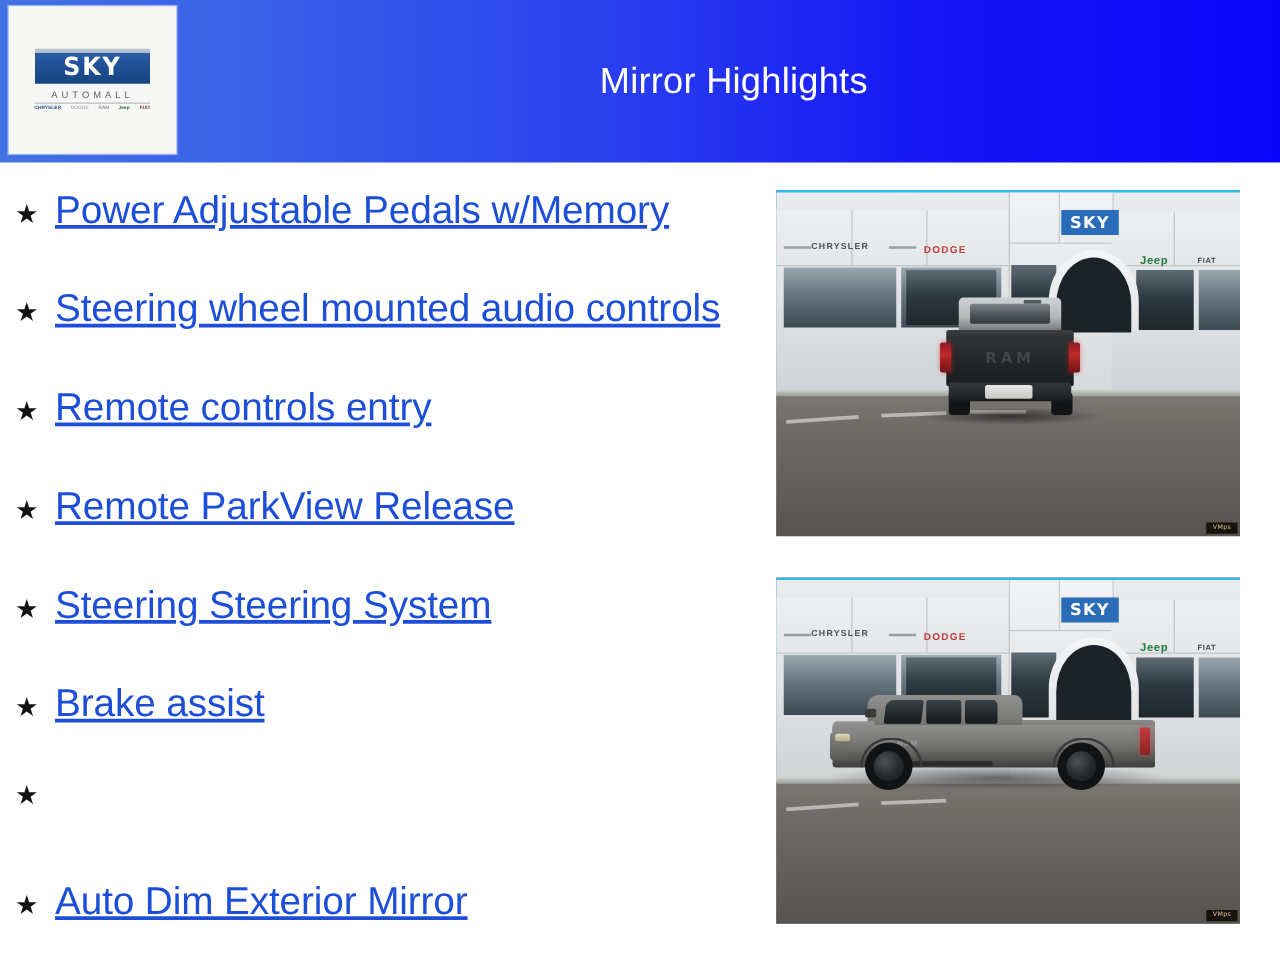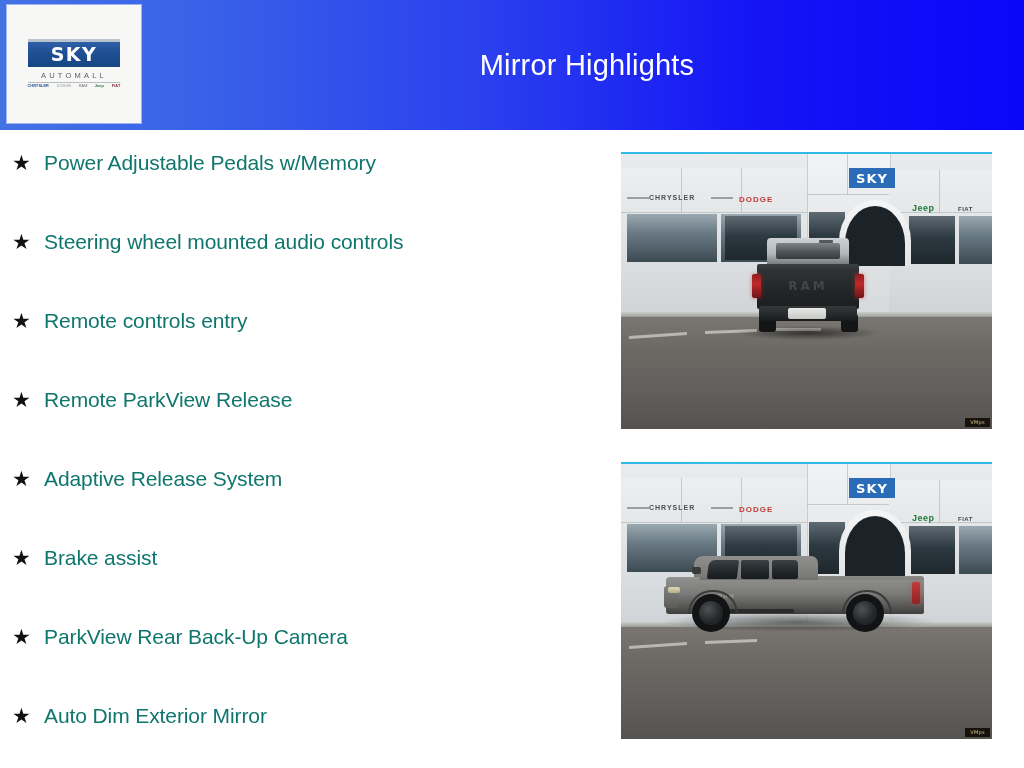--- a/index.html
+++ b/index.html
@@ -130,25 +130,26 @@
     padding-left: 12px;
   }
   .feature-star {
     width: 32px;
     flex: 0 0 32px;
     color: #111111;
     font-size: 21px;
     line-height: 1;
   }
   .feature-text {
-    color: #0f766e;
-    font-size: 21px;
+    color: #1d4ed8;
+    font-size: 31px;
     line-height: 1;
     white-space: nowrap;
     letter-spacing: -0.1px;
+    text-decoration: underline;
   }
 
   
   .photo {
     position: absolute;
     left: 621px;
     width: 371px;
     height: 277px;
     overflow: hidden;
     background: #6f6f6f;
@@ -463,29 +464,28 @@
   <div class="feature-row">
     <span class="feature-star">★</span>
     <span class="feature-text">Remote controls entry</span>
   </div>
   <div class="feature-row">
     <span class="feature-star">★</span>
     <span class="feature-text">Remote ParkView Release</span>
   </div>
   <div class="feature-row">
     <span class="feature-star">★</span>
-    <span class="feature-text">Adaptive Release System</span>
+    <span class="feature-text">Steering Steering System</span>
   </div>
   <div class="feature-row">
     <span class="feature-star">★</span>
     <span class="feature-text">Brake assist</span>
   </div>
   <div class="feature-row">
     <span class="feature-star">★</span>
-    <span class="feature-text">ParkView Rear Back-Up Camera</span>
   </div>
   <div class="feature-row">
     <span class="feature-star">★</span>
     <span class="feature-text">Auto Dim Exterior Mirror</span>
   </div>
 </div>
 
 <div class="photo photo-top">
   <div class="sky">
     <div class="cloud" style="left:40px;  top:6px;  width:120px; height:10px;"></div>

